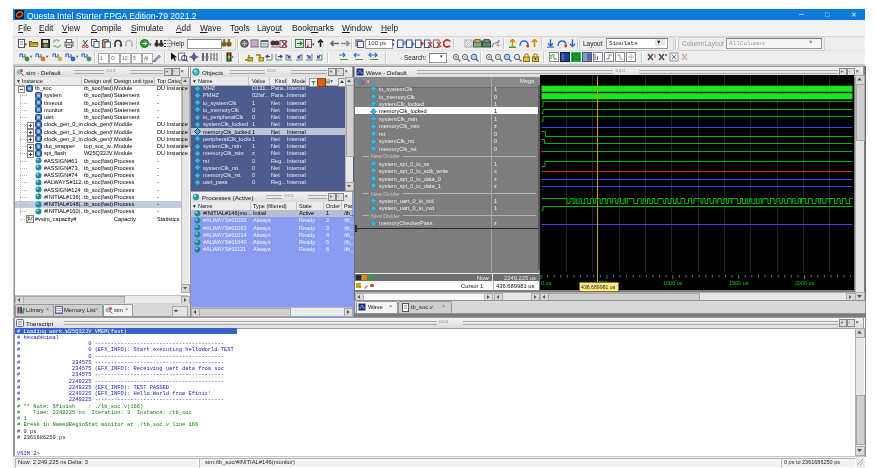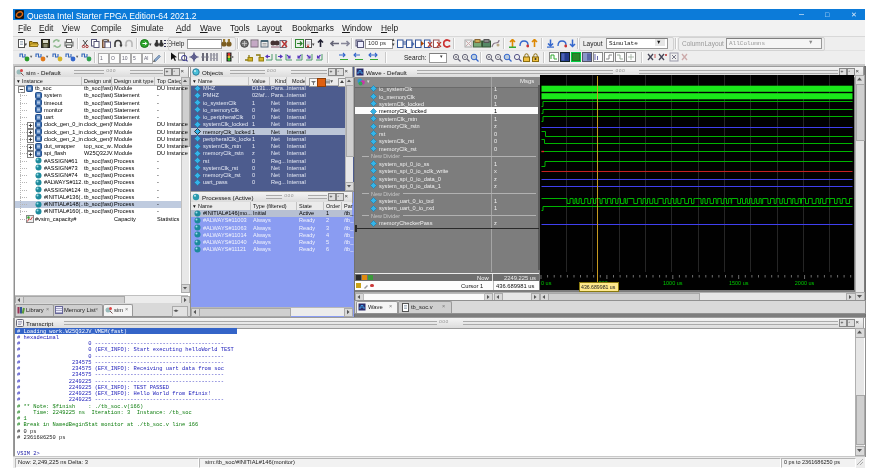--- a/index.html
+++ b/index.html
@@ -19,21 +19,21 @@
 </style></head><body>
 
 <div class="a" style="left:13px;top:9px;width:852px;height:458px;background:#ececec;"></div>
 <div class="a" style="left:13px;top:9px;width:850px;height:456px;border:1px solid #9a9a9a;"></div>
 <div class="a" style="left:13px;top:9px;width:852px;height:11px;background:#0c7bd9;"></div>
 <div class="a" style="left:15px;top:10px;width:9px;height:9px;background:#161616;border-radius:1px;">
     <svg width="9" height="9">
       <ellipse cx="4.5" cy="4.5" rx="3.2" ry="2.4" fill="none" stroke="#e06a10" stroke-width="1.4" transform="rotate(-35 4.5 4.5)"></ellipse>
     </svg>
   </div>
-<div class="t" style="left:27px;top:10.5px;font-size:8.6px;color:#fff;">Questa Intel Starter FPGA Edition-64 2021.2</div>
+<div class="t" style="left:27px;top:10.5px;font-size:8.6px;color:#fff;">Questa Intel Starter FPGA Edition-79 2021.2</div>
 <div class="t" style="left:799px;top:9px;font-size:9px;color:#dcebfa;">–</div>
 <div class="t" style="left:825px;top:10.5px;font-size:7px;color:#dcebfa;">□</div>
 <div class="t" style="left:851px;top:10.5px;font-size:7px;color:#dcebfa;">✕</div>
 <div class="a" style="left:13px;top:20px;width:852px;height:16px;background:#f2f2f2;"></div>
 <div class="t" style="left:18px;top:23px;font-size:8.4px;color:#1a1a1a;"><span style="text-decoration:underline;">F</span>ile</div>
 <div class="t" style="left:39px;top:23px;font-size:8.4px;color:#1a1a1a;"><span style="text-decoration:underline;">E</span>dit</div>
 <div class="t" style="left:62px;top:23px;font-size:8.4px;color:#1a1a1a;"><span style="text-decoration:underline;">V</span>iew</div>
 <div class="t" style="left:91px;top:23px;font-size:8.4px;color:#1a1a1a;"><span style="text-decoration:underline;">C</span>ompile</div>
 <div class="t" style="left:131px;top:23px;font-size:8.4px;color:#1a1a1a;"><span style="text-decoration:underline;">S</span>imulate</div>
 <div class="t" style="left:176px;top:23px;font-size:8.4px;color:#1a1a1a;"><span style="text-decoration:underline;">A</span>dd</div>

